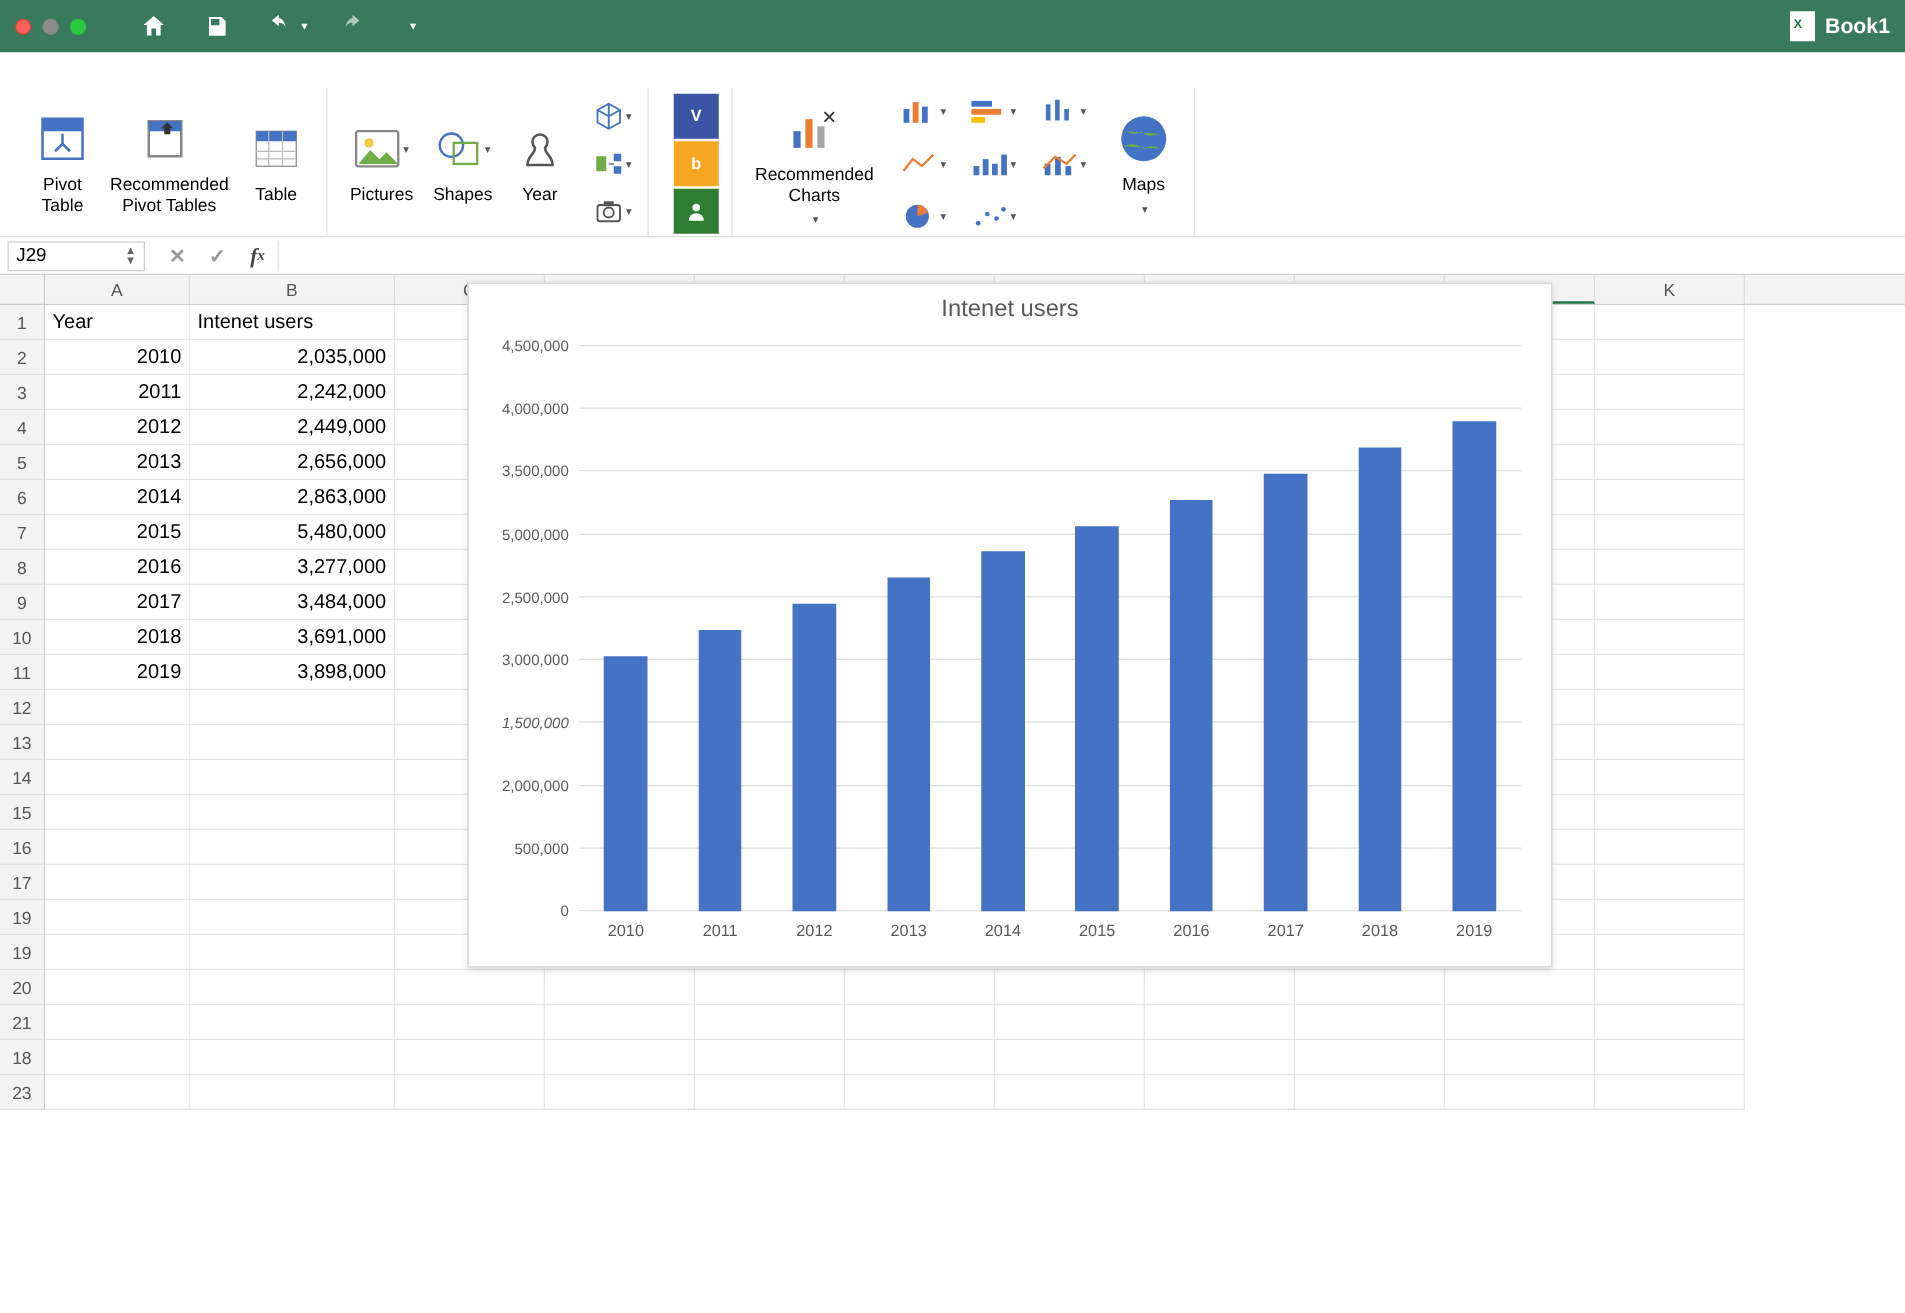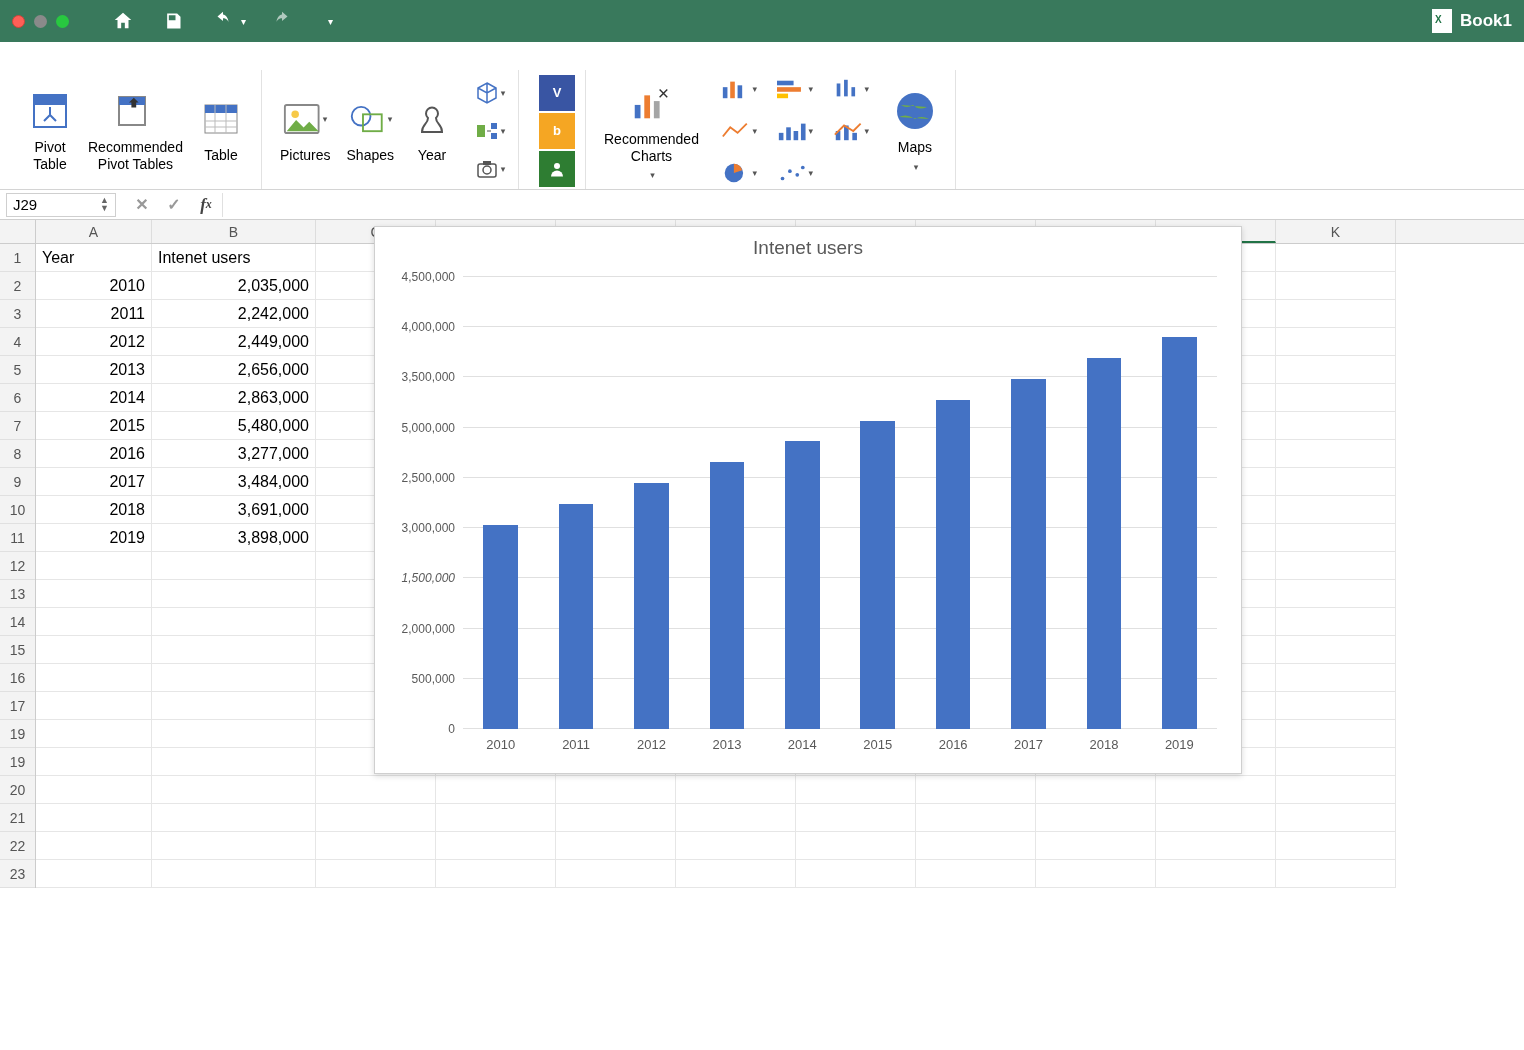--- a/index.html
+++ b/index.html
@@ -368,21 +368,21 @@
         <div class="rownum">12</div>
         <div class="rownum">13</div>
         <div class="rownum">14</div>
         <div class="rownum">15</div>
         <div class="rownum">16</div>
         <div class="rownum">17</div>
         <div class="rownum">19</div>
         <div class="rownum">19</div>
         <div class="rownum">20</div>
         <div class="rownum">21</div>
-        <div class="rownum">22</div>
+        <div class="rownum">18</div>
         <div class="rownum">23</div>
       </div>
     <div class="cells">
         <div class="cellrow">
           <div class="cell cA head" style="width: 116px;">Year</div>
           <div class="cell cB head" style="width: 164px;">Intenet users</div>
           <div class="cell cC" style="width: 120px;"></div>
           <div class="cell cD" style="width: 120px;"></div>
           <div class="cell cE" style="width: 120px;"></div>
           <div class="cell cF" style="width: 120px;"></div>

